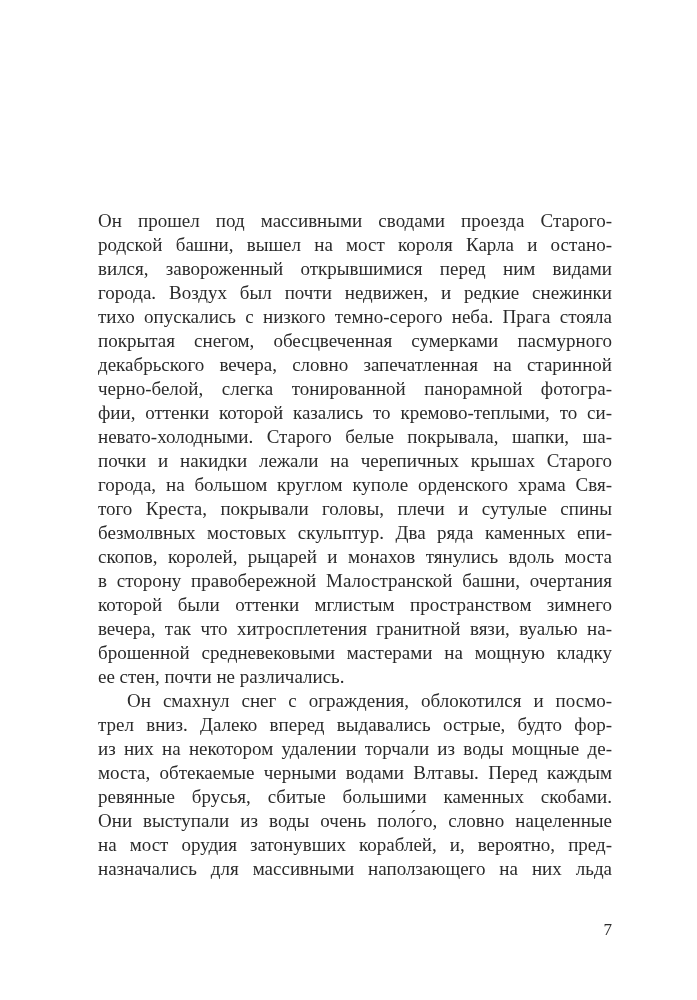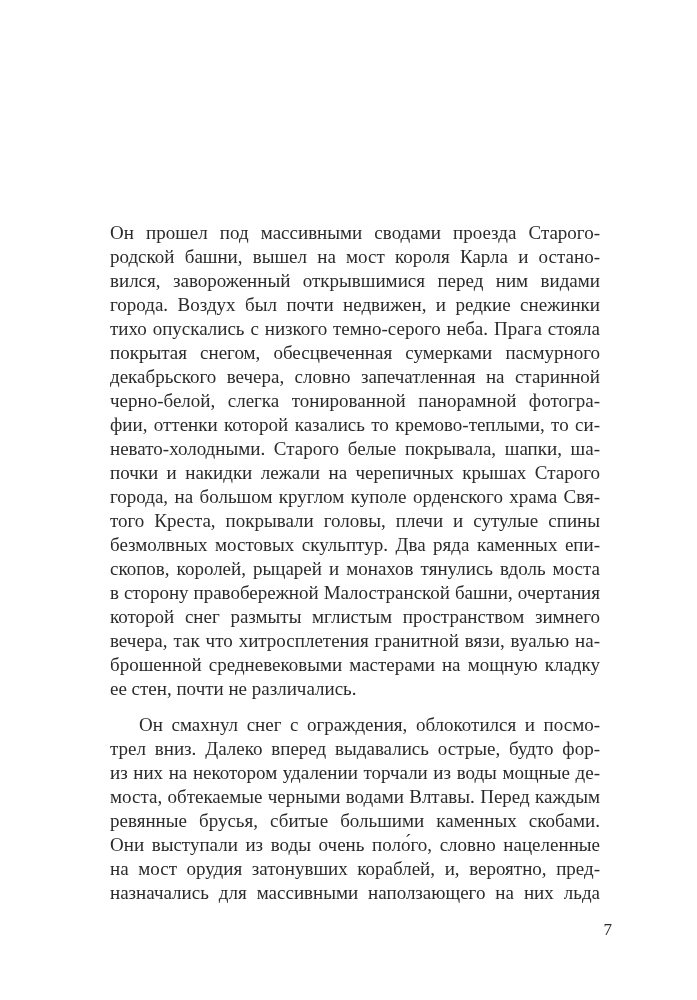--- a/index.html
+++ b/index.html
@@ -19,21 +19,21 @@
   }
   .text-block {
     position: absolute;
     left: 98px;
     top: 209px;
     width: 514px;
     color: var(--text-color, #2b2b2b);
     font-size: 19px;
     line-height: 24px;
   }
-  .paragraph { margin: 12px; padding: 0; }
+  .paragraph { margin: 0; padding: 0; }
   .line {
     text-align: justify;
     text-align-last: justify;
     text-justify: inter-word;
     height: 24px;
     white-space: normal;
   }
   .line.no-just { text-align-last: left; }
   .line.indent { text-indent: 29px; }
   .page-number {
@@ -62,21 +62,21 @@
         <div class="line">декабрьского вечера, словно запечатленная на старинной</div>
         <div class="line">черно-белой, слегка тонированной панорамной фотогра-</div>
         <div class="line">фии, оттенки которой казались то кремово-теплыми, то си-</div>
         <div class="line">невато-холодными. Старого белые покрывала, шапки, ша-</div>
         <div class="line">почки и накидки лежали на черепичных крышах Старого</div>
         <div class="line">города, на большом круглом куполе орденского храма Свя-</div>
         <div class="line">того Креста, покрывали головы, плечи и сутулые спины</div>
         <div class="line">безмолвных мостовых скульптур. Два ряда каменных епи-</div>
         <div class="line">скопов, королей, рыцарей и монахов тянулись вдоль моста</div>
         <div class="line">в сторону правобережной Малостранской башни, очертания</div>
-        <div class="line">которой снег размыты мглистым пространством зимнего</div>
+        <div class="line">которой были оттенки мглистым пространством зимнего</div>
         <div class="line">вечера, так что хитросплетения гранитной вязи, вуалью на-</div>
         <div class="line">брошенной средневековыми мастерами на мощную кладку</div>
         <div class="line no-just">ее стен, почти не различались.</div>
       </div>
       <div class="paragraph">
         <div class="line indent">Он смахнул снег с ограждения, облокотился и посмо-</div>
         <div class="line">трел вниз. Далеко вперед выдавались острые, будто фор-</div>
         <div class="line">из них на некотором удалении торчали из воды мощные де-</div>
         <div class="line">моста, обтекаемые черными водами Влтавы. Перед каждым</div>
         <div class="line">ревянные брусья, сбитые большими каменных скобами.</div>

